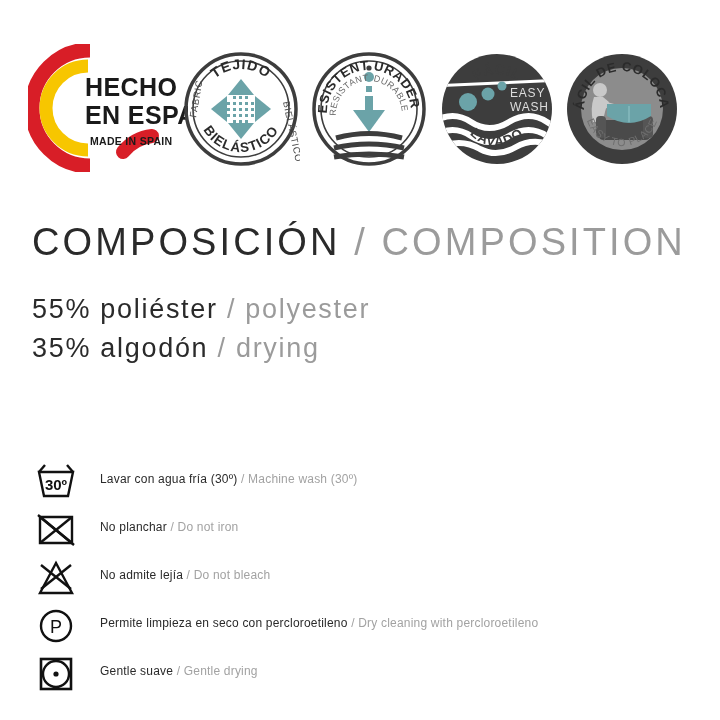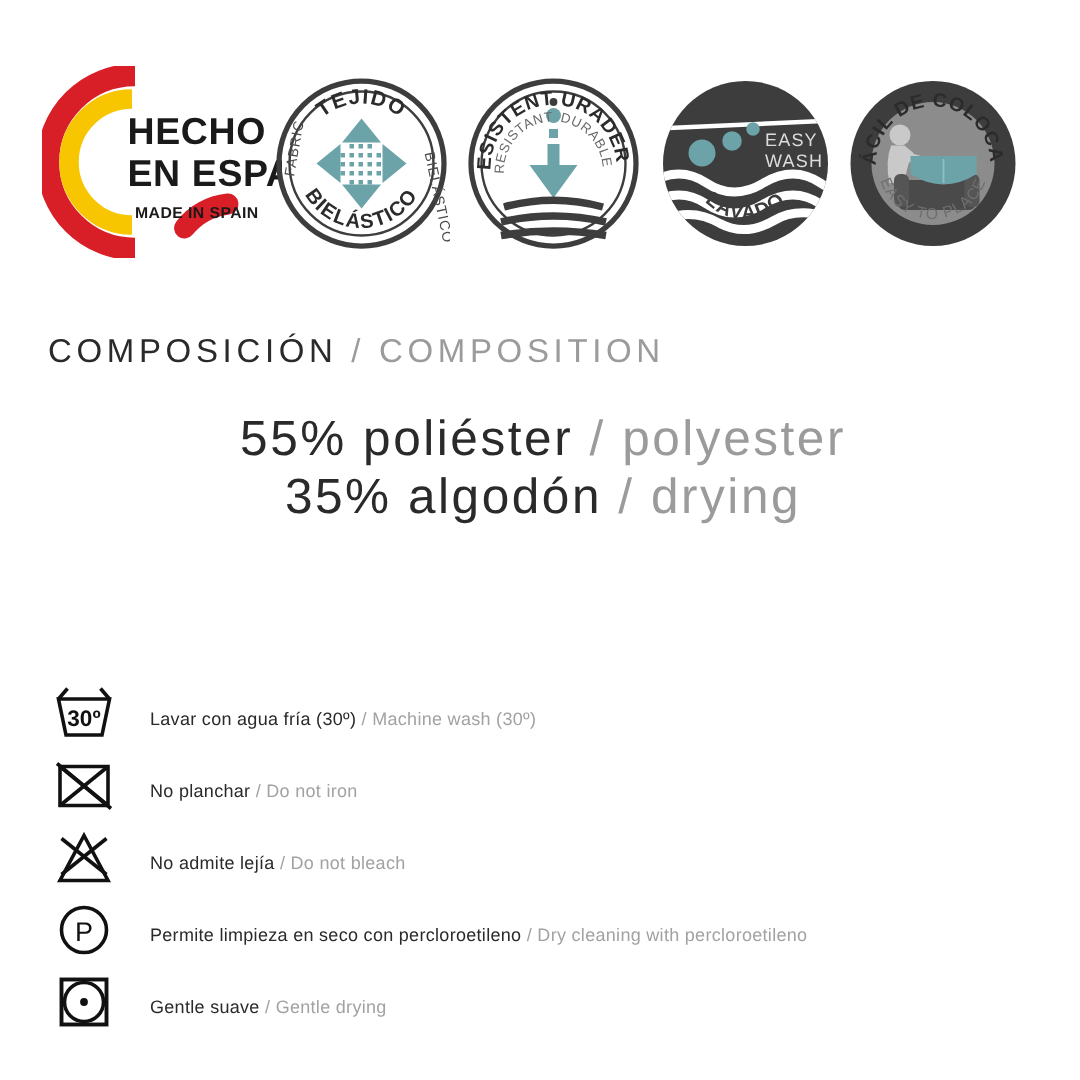--- a/index.html
+++ b/index.html
@@ -51,41 +51,40 @@
   #badge-colocar    { left: 563px; }
 
   
   .composition {
     position: absolute;
     left: 32px;
     top: 222px;
     width: 660px;
   }
   .composition-title {
-    font-size: 22px;
+    font-size: 38px;
     letter-spacing: 3.1px;
     font-weight: 400;
     color: #2a2a2a;
     white-space: nowrap;
     line-height: 1.1;
   }
   .composition-title .sep,
   .composition-title .en {
     color: #9b9b9b;
   }
   .composition-list {
     margin-top: 26px;
   }
   .composition-line {
-    font-size: 33px;
+    font-size: 27px;
     letter-spacing: 1.7px;
     line-height: 39px;
     color: #2a2a2a;
     white-space: nowrap;
-    text-align: center;
   }
   .composition-line .sep,
   .composition-line .en {
     color: #9b9b9b;
   }
 
   
   .care-list {
     position: absolute;
     left: 34px;
@@ -95,21 +94,21 @@
   .care-row {
     display: flex;
     align-items: center;
     height: 48px;
   }
   .care-symbol {
     width: 46px;
     min-width: 46px;
     height: 44px;
     display: flex;
-    align-items: flex-start;
+    align-items: flex-end;
     justify-content: flex-start;
   }
   .care-symbol svg { display: block; }
   .care-text {
     margin-left: 20px;
     font-size: 12px;
     letter-spacing: .2px;
     color: #2a2a2a;
     white-space: nowrap;
   }

